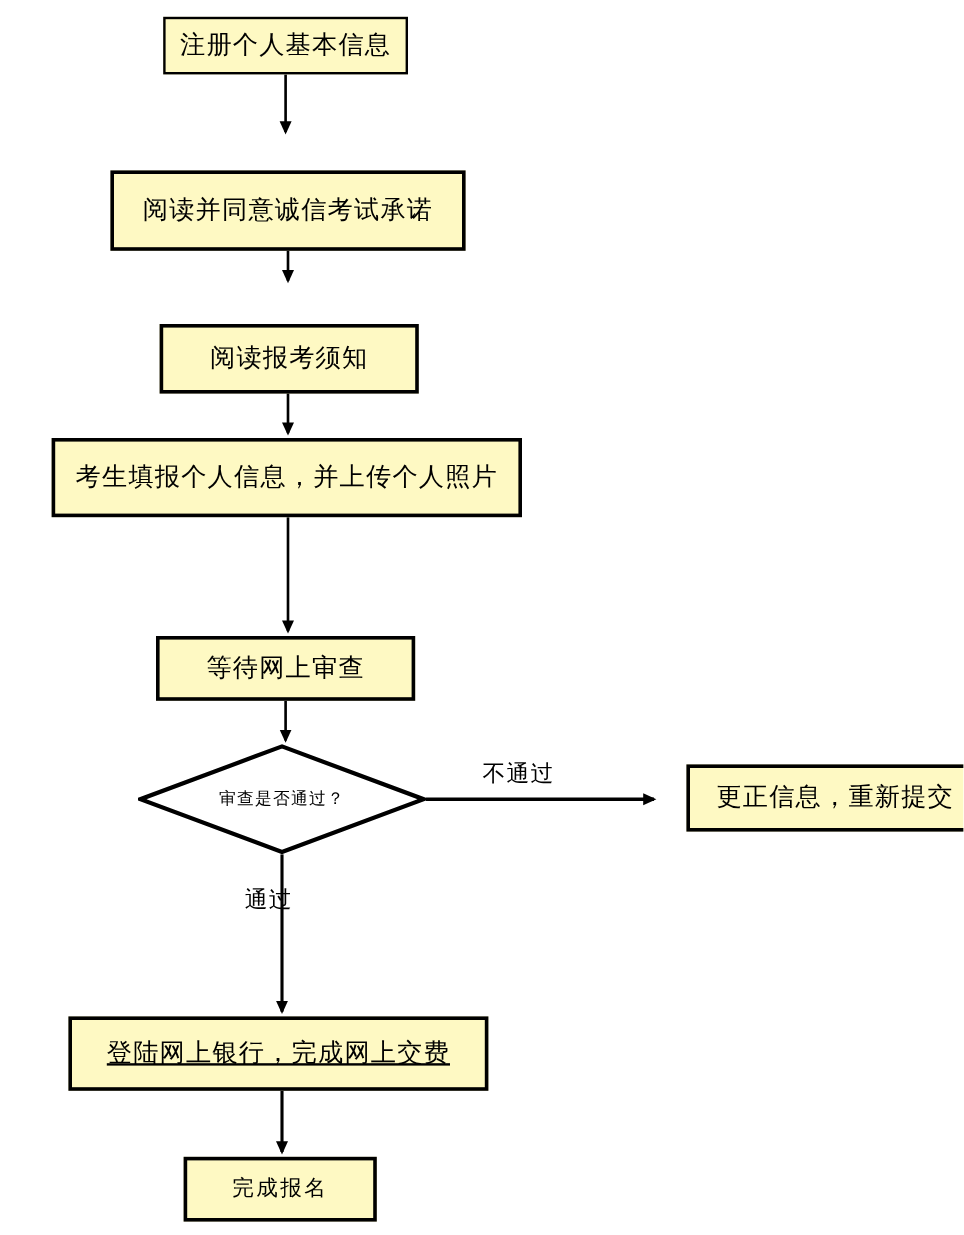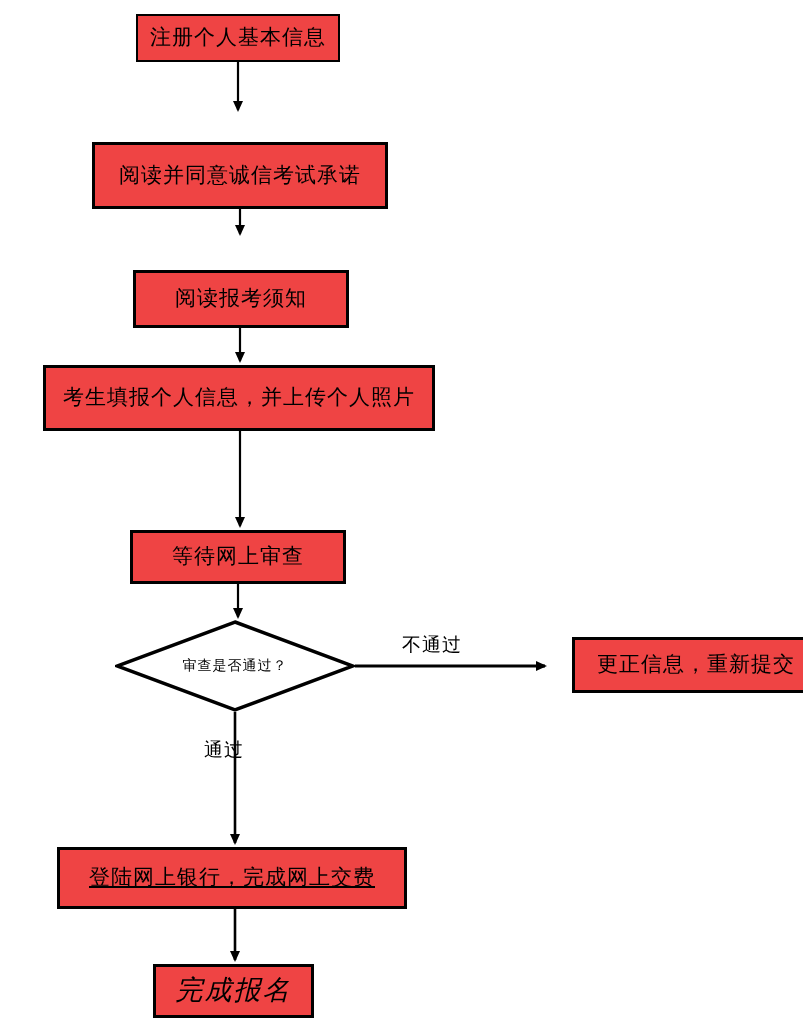--- a/index.html
+++ b/index.html
@@ -14,41 +14,40 @@
   #canvas {
     position: relative;
     width: 803px;
     height: 1029px;
     background: #ffffff;
     overflow: hidden;
   }
   .node {
     position: absolute;
     box-sizing: border-box;
-    background: #ef4444;
+    background: #fef9c3;
     border: 3px solid #000000;
     display: flex;
     align-items: center;
     justify-content: center;
     text-align: center;
   }
   .node.thin {
     border-width: 2px;
   }
   .node-label {
     font-size: 21px;
     line-height: 1.1;
     letter-spacing: 1px;
     white-space: nowrap;
     font-weight: 500;
   }
   .node-label.big {
-    font-size: 27px;
+    font-size: 18px;
     letter-spacing: 2px;
-    font-style: italic;
   }
   .edge-label {
     position: absolute;
     font-size: 19px;
     letter-spacing: 1px;
     white-space: nowrap;
     background: transparent;
   }
   .diamond-wrap {
     position: absolute;

